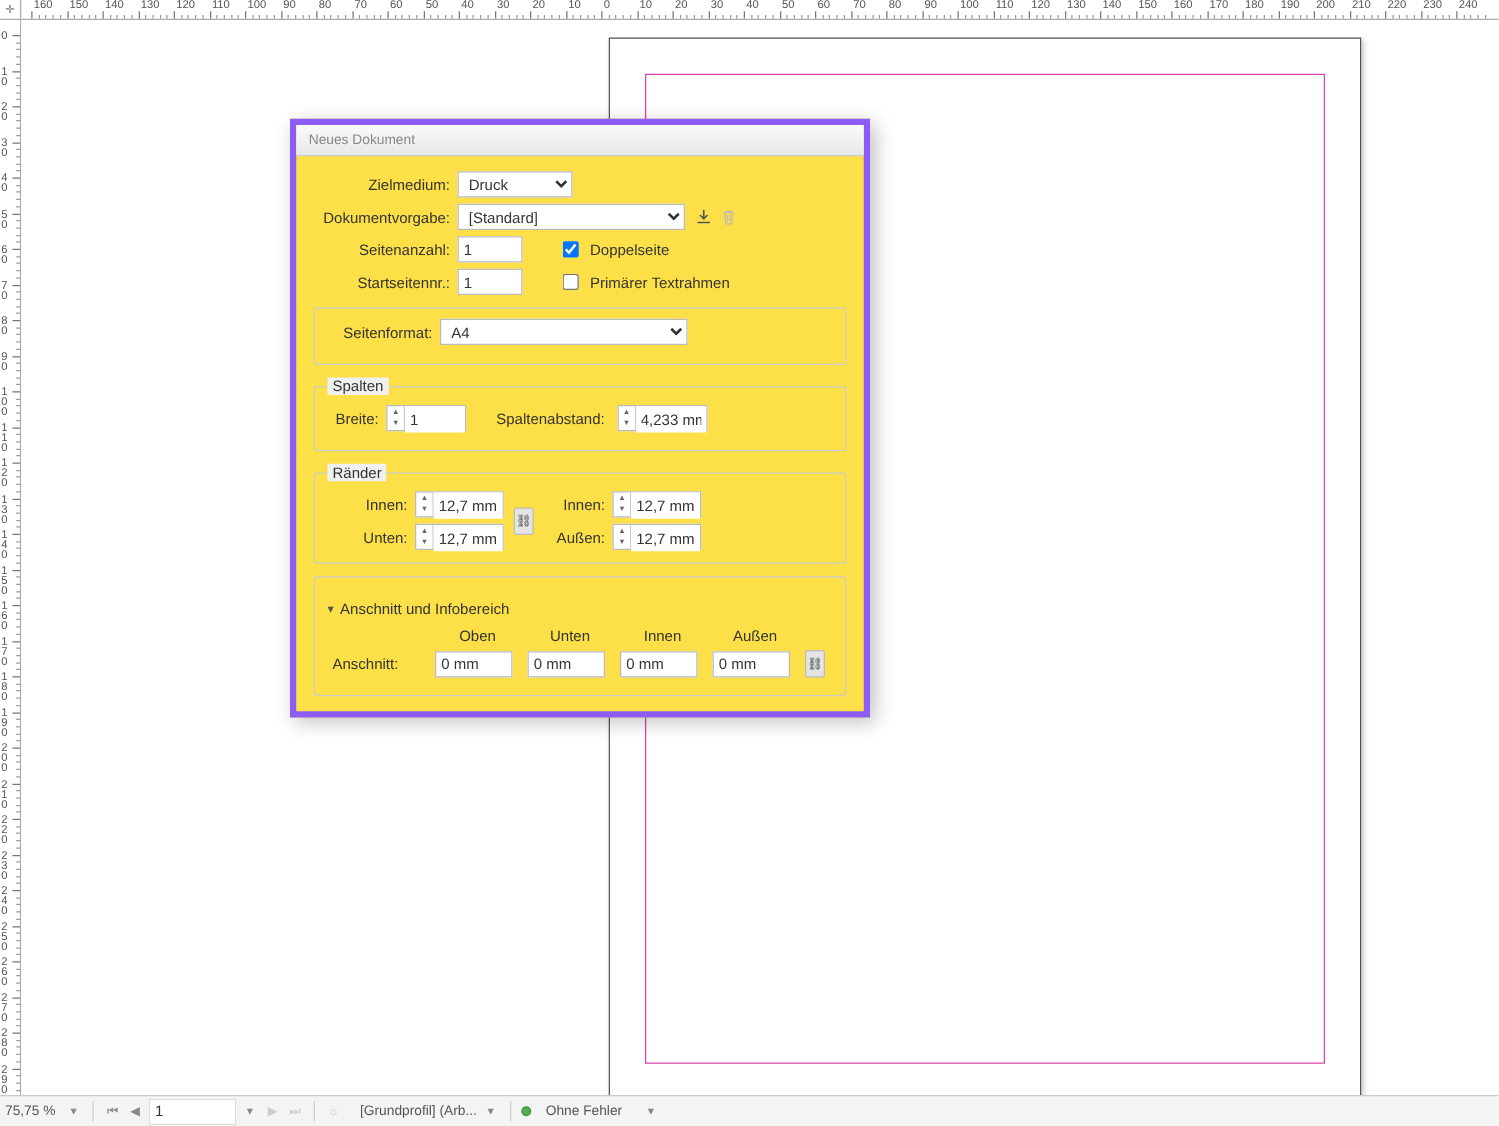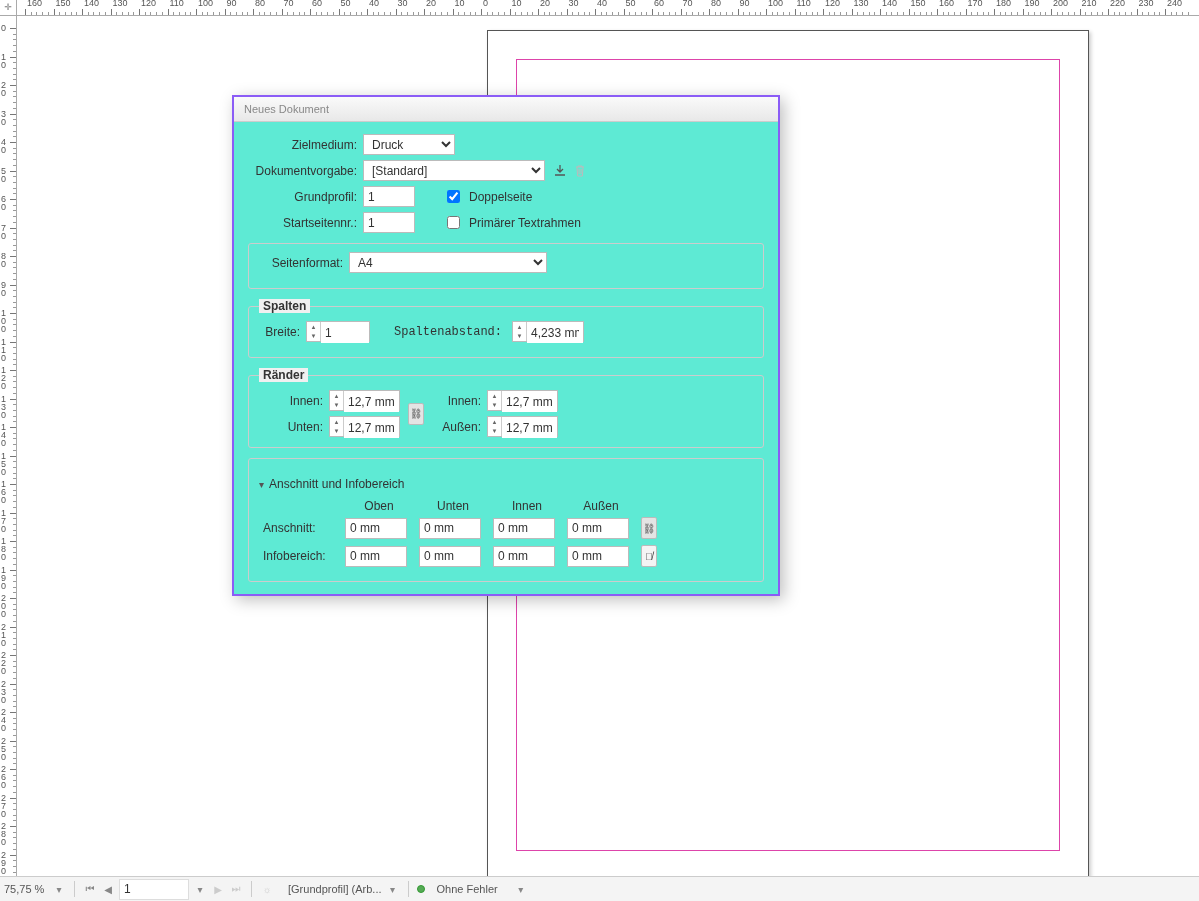--- a/index.html
+++ b/index.html
@@ -27,34 +27,34 @@
 
 .statusbar { position:absolute; bottom:0; left:0; right:0; height:25px; background:#f4f4f4; border-top:1px solid #ccc; display:flex; align-items:center; padding:0 4px; font-size:11px; color:#555; gap:4px;}
 .statusbar .sb-field { display:flex; align-items:center; gap:2px; }
 .statusbar .sb-btn { width:14px; height:14px; display:flex; align-items:center; justify-content:center; color:#888; cursor:pointer; font-size:10px;}
 .statusbar .sb-btn.dis { color:#ccc; }
 .statusbar input { width:60px; border:none; background:transparent; font-size:11px; text-align:left;}
 .statusbar .divider { width:1px; height:16px; background:#ccc; margin:0 4px;}
 .statusbar .green-dot { width:8px; height:8px; border-radius:50%; background:#5a5; border:1px solid #393;}
 
 
-.dialog { position:absolute; top:95px; left:232px; width:548px; background:#5eead4; border:2px solid #8b5cf6; box-shadow:4px 4px 15px rgba(0,0,0,0.25); font-size:12px; color:#333;}
+.dialog { position:absolute; top:95px; left:232px; width:464px; background:#fde047; border:5px solid #8b5cf6; box-shadow:4px 4px 15px rgba(0,0,0,0.25); font-size:12px; color:#333;}
 .dialog .titlebar { height:25px; line-height:25px; padding:0 10px; background:linear-gradient(#fafafa,#e8e8e8); border-bottom:1px solid #ccc; color:#888; font-size:11px;}
 .dialog .body { padding:12px 14px;}
 .row { display:flex; align-items:center; margin-bottom:5px;}
 .row.label-right .lbl { text-align:right; padding-right:6px;}
 .lbl { display:inline-block; text-align:right; padding-right:6px; font-size:12px;}
 
 select, input[type=text], .pseudo-input { height:21px; border:1px solid #bbb; background:#fff; padding:0 4px; font-size:12px; color:#333; }
 select { padding-right:16px;}
 input[type=checkbox] { width:13px; height:13px; margin-right:5px;}
 .icon-btn { width:18px; height:18px; display:inline-flex; align-items:center; justify-content:center; color:#555; cursor:pointer; border:none; background:transparent;}
 
 fieldset { border:1px solid #ccc; border-radius:3px; padding:8px 10px 10px 10px; margin-top:10px; position:relative;}
-fieldset legend { font-size:12px; color:#333; padding:0 4px; background:#f0f0f0;font-weight:bold;}
+fieldset legend { font-size:12px; color:#333; padding:0 4px; background:#f0f0f0;}
 
 .spin { display:inline-flex; align-items:stretch; border:1px solid #bbb; background:#fff; height:21px;}
 .spin .arrows { width:14px; border-right:1px solid #ccc; display:flex; flex-direction:column;}
 .spin .arrows span { flex:1; display:flex; align-items:center; justify-content:center; font-size:6px; color:#666; cursor:pointer;}
 .spin input { border:none; width:55px; padding:0 4px; font-size:12px;}
 
 .small-spin .spin input { width:40px;}
 
 .orient-btn { width:20px; height:20px; border:1px solid #bbb; display:inline-flex; align-items:center; justify-content:center; background:#f4f4f4; cursor:pointer;}
 .orient-btn.active { background:#e4e4e4; border-color:#888;}
@@ -541,21 +541,21 @@
           </svg>
         </button>
       <button class="icon-btn" style="margin-left:2px; color:#bbb;">
           <svg width="12" height="13" viewBox="0 0 12 13">
             <path d="M2 3h8M4 3V2h4v1M3 3l.6 9h4.8L9 3M5 5v5M7 5v5" stroke="#bbb" stroke-width="1" fill="none"></path>
           </svg>
         </button>
     </div>
 
     <div class="row label-right">
-      <span class="lbl" style="width:115px;">Grundprofil:</span>
+      <span class="lbl" style="width:115px;">Seitenanzahl:</span>
       <input type="text" style="width: 52px;" value="1">
       <span style="width:32px;"></span>
       <div class="cb-row">
         <input type="checkbox" checked="" style="">
         <span>Doppelseite</span>
       </div>
     </div>
 
     <div class="row label-right">
       <span class="lbl" style="width:115px;">Startseitennr.:</span>
@@ -579,21 +579,21 @@
       <div class="row label-right small-spin">
         <span class="lbl" style="width:47px;">Breite:</span>
         <div class="spin">
             <div class="arrows">
               <span>▲</span>
               <span>▼</span>
             </div>
             <input type="text" style="width: 48px;" value="1">
           </div>
         <span style="width:24px;"></span>
-        <span class="lbl" style="width:auto;font-family:Liberation Mono, monospace;">Spaltenabstand:</span>
+        <span class="lbl" style="width:auto;">Spaltenabstand:</span>
         <span style="width:4px;"></span>
         <div class="spin">
             <div class="arrows">
               <span>▲</span>
               <span>▼</span>
             </div>
             <input type="text" style="width: 56px;" value="4,233 mm">
           </div>
       </div>
     </fieldset>
@@ -667,28 +667,20 @@
           <td></td>
         </tr>
         <tr>
           <td class="bleed-lbl">Anschnitt:</td>
           <td><input type="text" value="0 mm" style=""></td>
           <td><input type="text" value="0 mm" style=""></td>
           <td><input type="text" value="0 mm" style=""></td>
           <td><input type="text" value="0 mm" style=""></td>
           <td><div class="link-btn">⛓</div></td>
         </tr>
-        <tr>
-          <td class="bleed-lbl">Infobereich:</td>
-          <td><input type="text" value="0 mm" style=""></td>
-          <td><input type="text" value="0 mm" style=""></td>
-          <td><input type="text" value="0 mm" style=""></td>
-          <td><input type="text" value="0 mm" style=""></td>
-          <td><div class="link-btn" style="background:#f4f4f4;">⛓̸</div></td>
-        </tr>
       </tbody>
         </table>
     </fieldset>
 
 
   </div>
 </div>
 
 <div class="statusbar">
   <div class="sb-field">

